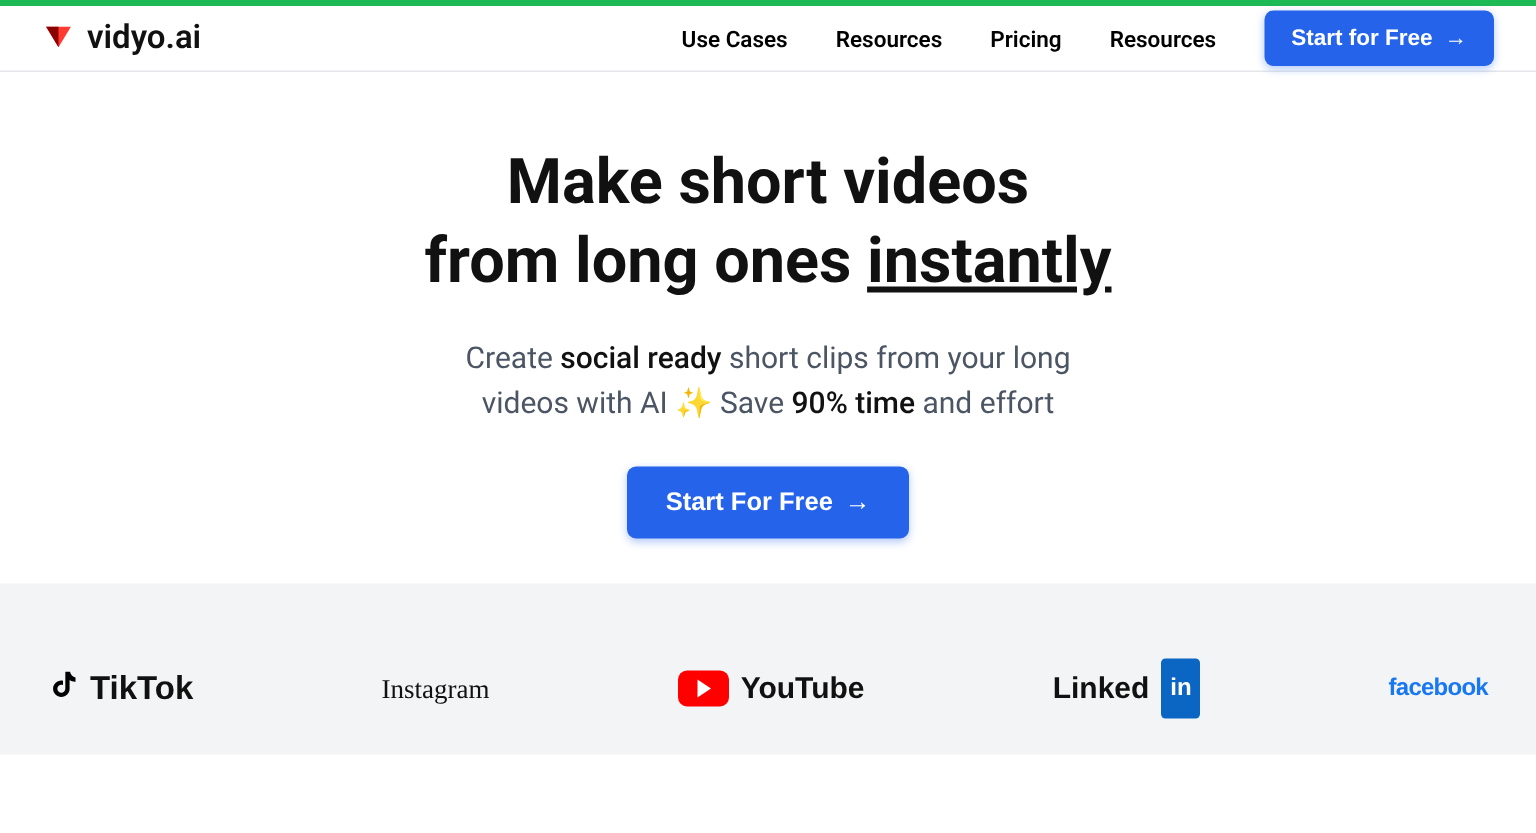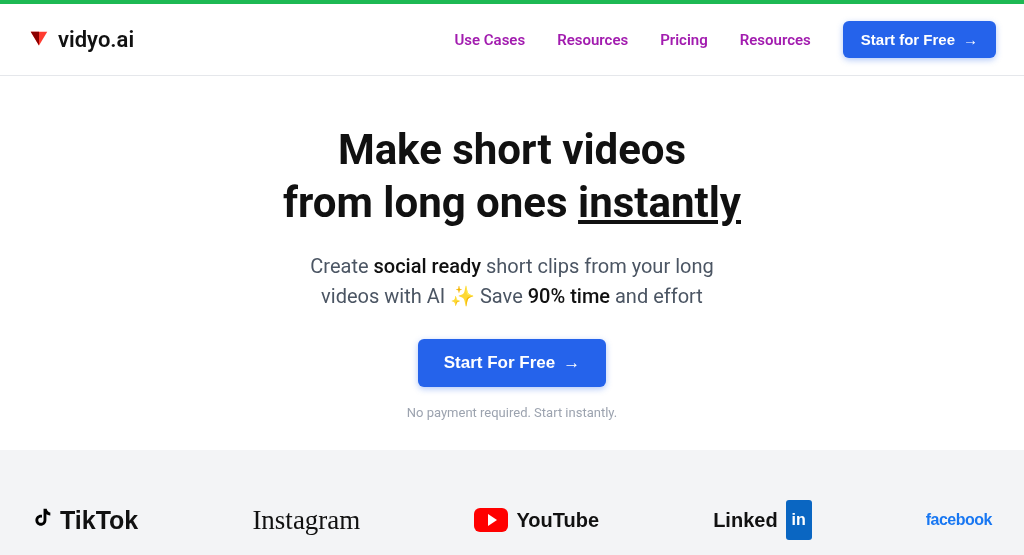--- a/index.html
+++ b/index.html
@@ -14,41 +14,41 @@
   .topbar {
     height: 4px;
     background: #1db954;
   }
   .nav {
     display: flex;
     align-items: center;
     padding: 10px 28px;
     border-bottom: 1px solid #e5e7eb;
     background: #fff;
-    height: 72px;
+    height: 44px;
   }
   .logo {
     display: flex;
     align-items: center;
     gap: 8px;
     font-size: 22px;
     font-weight: 600;
     color: #111;
   }
   .logo-icon svg { display:block; }
   .nav-spacer { flex: 1; }
   .nav-links {
     display: flex;
     gap: 32px;
     align-items: center;
   }
   .nav-link {
     font-size: 15px;
     font-weight: 600;
-    color: #a21caf;
+    color: #000000;
     cursor: pointer;
   }
   .btn-primary {
     background: #2563eb;
     color: #fff;
     font-size: 15px;
     font-weight: 600;
     padding: 10px 18px;
     border-radius: 6px;
     display: inline-flex;
@@ -105,23 +105,23 @@
     align-items: center;
     margin-top: 28px;
     padding: 0 4px;
   }
   .brand {
     display: flex;
     align-items: center;
     gap: 6px;
     font-weight: 700;
   }
-  .brand-tiktok { font-size: 25px; font-family: Arial, sans-serif; }
+  .brand-tiktok { font-size: 22px; font-family: Arial, sans-serif; }
   .brand-tiktok .note { font-family: "Segoe UI Symbol", sans-serif; }
-  .brand-instagram { font-family: "Brush Script MT", "Segoe Script", cursive; font-size: 27px; font-weight: 500; }
+  .brand-instagram { font-family: "Brush Script MT", "Segoe Script", cursive; font-size: 18px; font-weight: 500; }
   .brand-youtube { font-size: 20px; font-family: Arial, sans-serif; }
   .yt-play {
     display: inline-flex;
     align-items: center;
     justify-content: center;
     width: 34px;
     height: 24px;
     background: #ff0000;
     border-radius: 6px;
     margin-right: 2px;
@@ -193,21 +193,20 @@
   <p class="subhead">
     <span>Create </span><span class="strong">social ready</span><span> short clips from your long</span><br>
     <span>videos with AI </span><span class="sparkle">✨</span><span> Save </span><span class="strong">90% time</span><span> and effort</span>
   </p>
   <div class="cta-wrap">
     <button class="btn-primary large">
       <span>Start For Free</span>
       <span class="arrow">→</span>
     </button>
   </div>
-  <p class="fineprint">No payment required. Start instantly.</p>
 </section>
 
 <section class="brands-section">
   <div class="brands-row">
     <div class="brand brand-tiktok">
       <span class="note">
         <svg width="22" height="24" viewBox="0 0 24 24">
             <path d="M16 3c.4 2.2 2 3.8 4 4.2v3.1c-1.6.1-3.1-.4-4.3-1.2v6.4c0 3.3-2.7 6-6 6s-6-2.7-6-6 2.7-6 6-6c.4 0 .8 0 1.2.1v3.2c-.4-.1-.8-.2-1.2-.2-1.6 0-2.9 1.3-2.9 2.9s1.3 2.9 2.9 2.9 2.9-1.3 2.9-2.9V3h3.4z" fill="#000"></path>
           </svg>
       </span>

